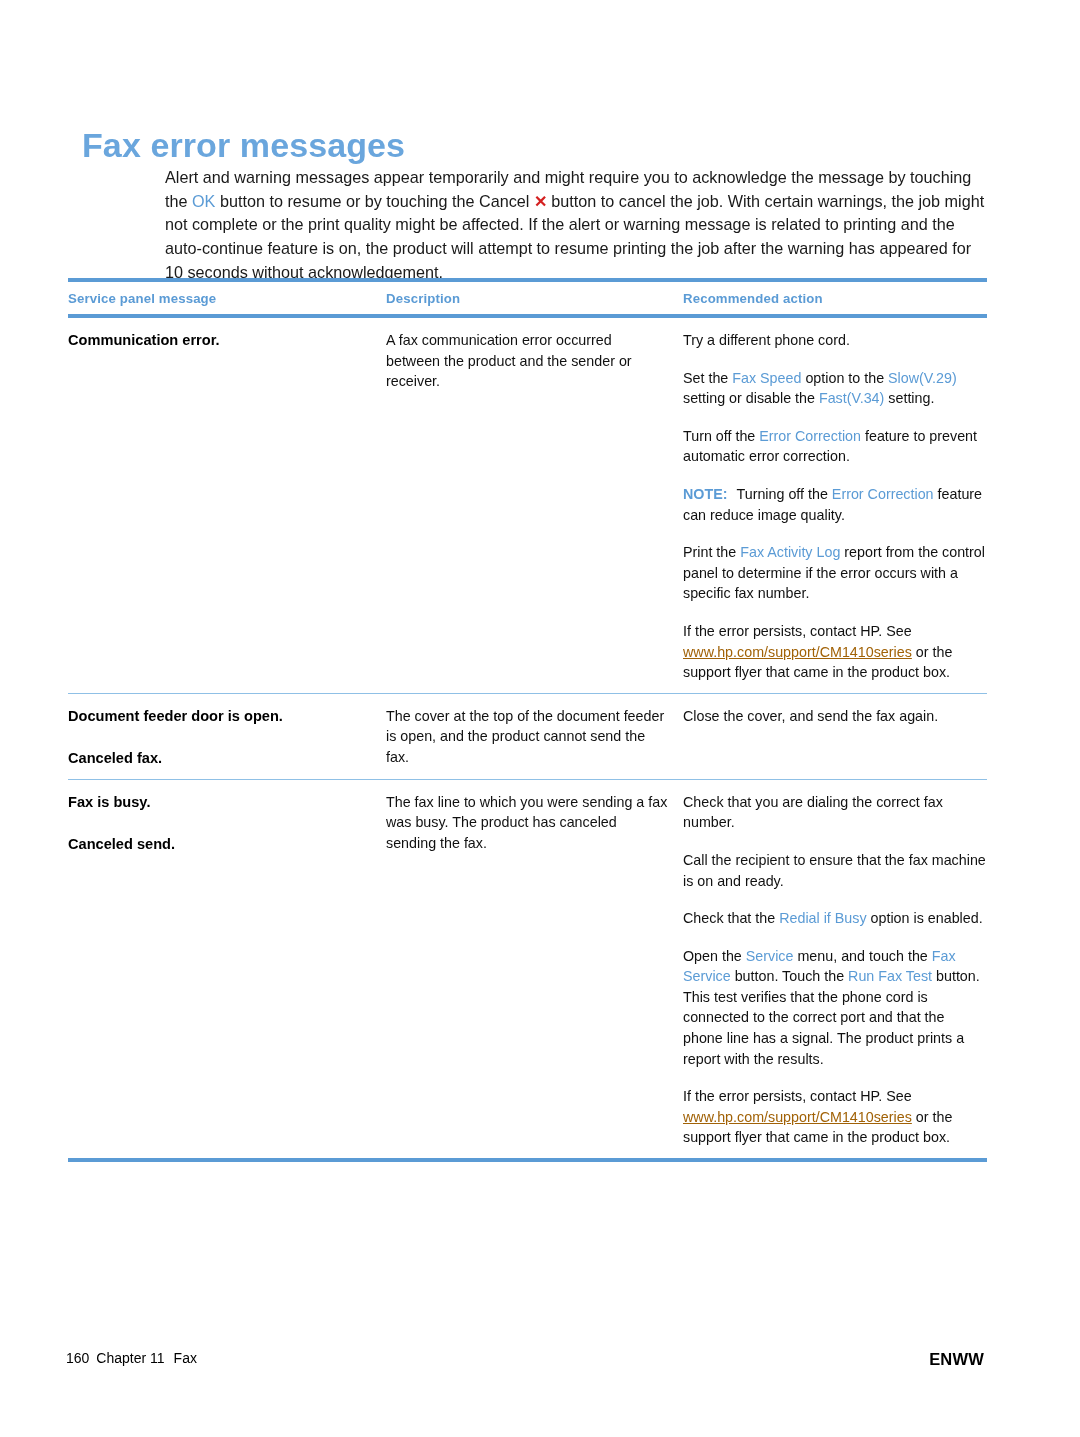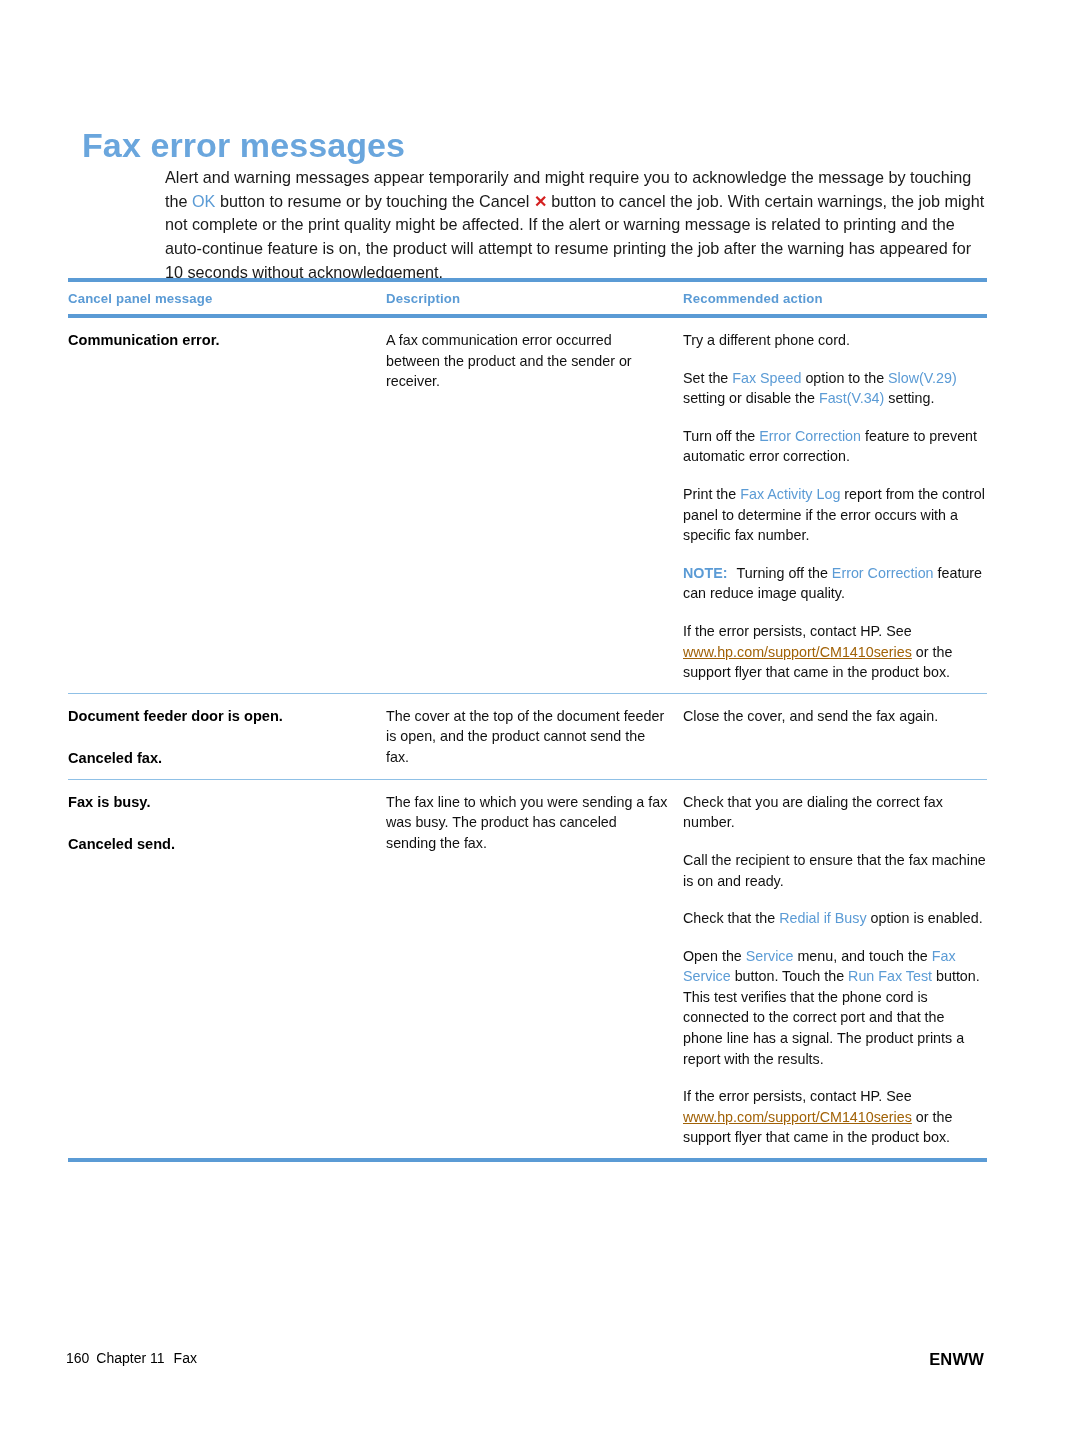--- a/index.html
+++ b/index.html
@@ -143,21 +143,21 @@
 
   <p class="intro">
     <span>Alert and warning messages appear temporarily and might require you to acknowledge the message by touching the </span><span class="blue-ui">OK</span><span> button to resume or by touching the Cancel </span><span class="cancel-x">✕</span><span> button to cancel the job. With certain warnings, the job might not complete or the print quality might be affected. If the alert or warning message is related to printing and the auto-continue feature is on, the product will attempt to resume printing the job after the warning has appeared for 10 seconds without acknowledgement.</span>
   </p>
 
   <div class="table">
 
     <div class="rule-thick"></div>
 
     <div class="thead">
-      <div class="cell c1">Cancel panel message</div>
+      <div class="cell c1">Service panel message</div>
       <div class="cell c2">Description</div>
       <div class="cell c3">Recommended action</div>
     </div>
 
     <div class="rule-thick"></div>
 
     <div class="row">
       <div class="c1">
         <p class="msg">Communication error.</p>
       </div>
@@ -166,24 +166,24 @@
       </div>
       <div class="c3">
         <p class="body-txt">Try a different phone cord.</p>
         <p class="body-txt">
           <span>Set the </span><span class="blue-ui">Fax Speed</span><span> option to the </span><span class="blue-ui">Slow(V.29)</span><span> setting or disable the </span><span class="blue-ui">Fast(V.34)</span><span> setting.</span>
         </p>
         <p class="body-txt">
           <span>Turn off the </span><span class="blue-ui">Error Correction</span><span> feature to prevent automatic error correction.</span>
         </p>
         <p class="body-txt">
+          <span class="note-label">NOTE:</span><span class="note-gap"></span><span>Turning off the </span><span class="blue-ui">Error Correction</span><span> feature can reduce image quality.</span>
+        </p>
+        <p class="body-txt">
           <span>Print the </span><span class="blue-ui">Fax Activity Log</span><span> report from the control panel to determine if the error occurs with a specific fax number.</span>
-        </p>
-        <p class="body-txt">
-          <span class="note-label">NOTE:</span><span class="note-gap"></span><span>Turning off the </span><span class="blue-ui">Error Correction</span><span> feature can reduce image quality.</span>
         </p>
         <p class="body-txt">
           <span>If the error persists, contact HP. See </span><span class="link">www.hp.com/support/CM1410series</span><span> or the support flyer that came in the product box.</span>
         </p>
       </div>
     </div>
 
     <div class="rule-thin"></div>
 
     <div class="row">

